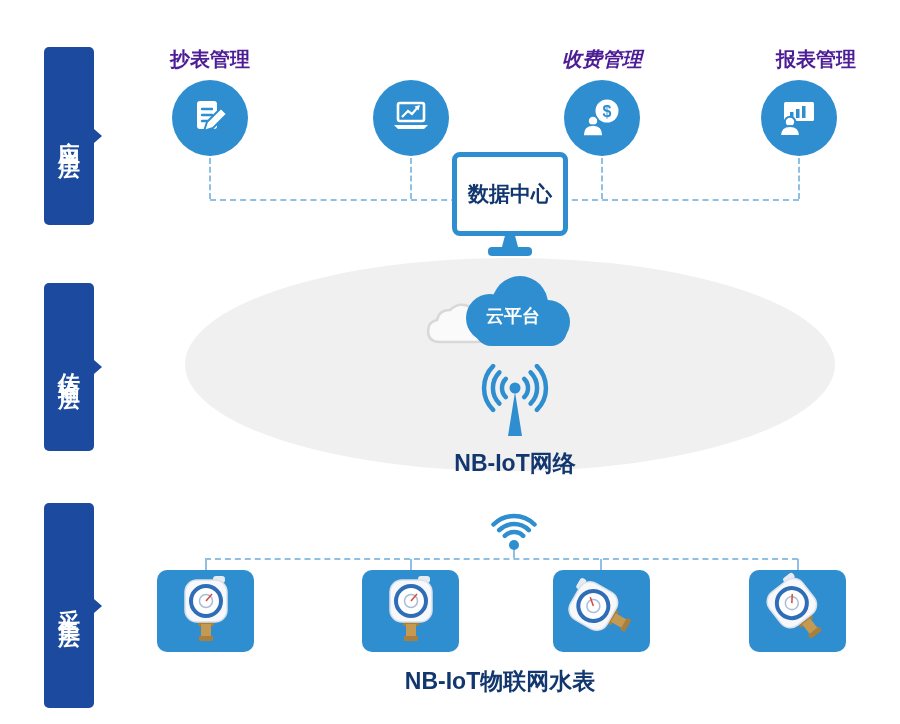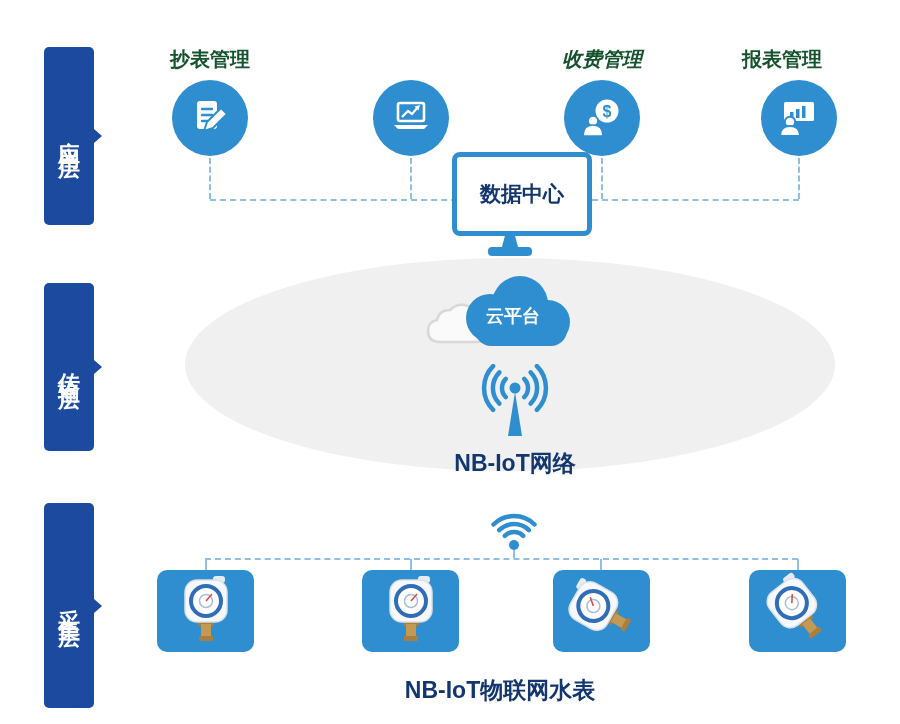--- a/index.html
+++ b/index.html
@@ -17,32 +17,32 @@
     color:#fff;font-size:22px;font-weight:600;letter-spacing:9px;
   }
   .layer-arrow{
     position:absolute;right:-8px;top:50%;transform:translateY(-50%);
     width:0;height:0;border-top:7px solid transparent;border-bottom:7px solid transparent;
     border-left:8px solid #1b4a9e;
   }
   
   .app-label{
     position:absolute;top:46px;width:140px;text-align:center;
-    font-size:20px;font-weight:600;color:#14532d;z-index:3;
+    font-size:20px;font-weight:600;color:#4c1d95;z-index:3;
   }
   .app-circle{
     position:absolute;top:80px;width:76px;height:76px;border-radius:50%;
     background:#2e8ecf;display:flex;align-items:center;justify-content:center;z-index:3;
   }
   
   .dash-v{position:absolute;width:0;border-left:2px dashed #8fc0e4;z-index:1;}
   .dash-h{position:absolute;height:0;border-top:2px dashed #8fc0e4;z-index:1;}
   
   .monitor{
-    position:absolute;left:452px;top:152px;width:140px;height:84px;box-sizing:border-box;
+    position:absolute;left:452px;top:152px;width:116px;height:84px;box-sizing:border-box;
     background:#fff;border:5px solid #2e8ecf;border-radius:8px;
     display:flex;align-items:center;justify-content:center;z-index:5;
   }
   .monitor-label{font-size:21px;font-weight:bold;color:#12366e;}
   .monitor-neck{
     position:absolute;left:502px;top:236px;width:16px;height:11px;background:#2e8ecf;
     clip-path:polygon(18% 0,82% 0,100% 100%,0 100%);z-index:5;
   }
   .monitor-base{
     position:absolute;left:488px;top:247px;width:44px;height:9px;background:#2e8ecf;
@@ -67,21 +67,21 @@
   .wifi-svg{position:absolute;left:482px;top:500px;z-index:2;}
   .meter-box{
     position:absolute;top:570px;width:97px;height:82px;background:#2e8ecf;border-radius:10px;
     display:flex;align-items:center;justify-content:center;z-index:2;overflow:hidden;
   }
   .meter-box svg{display:block;}
   .rot3{transform:rotate(-60deg);}
   .rot4{transform:rotate(-38deg);}
   .caption{
     position:absolute;left:300px;top:666px;width:400px;text-align:center;
-    color:#12366e;font-size:23px;font-weight:bold;z-index:2;margin-top:9px;
+    color:#12366e;font-size:23px;font-weight:bold;z-index:2;
   }
 </style>
 </head>
 <body>
 
 <div class="canvas">
 
   <div class="layer" style="top:47px;height:178px;">
     <span class="layer-text">应用层</span>
     <span class="layer-arrow"></span>
@@ -90,21 +90,21 @@
     <span class="layer-text">传输层</span>
     <span class="layer-arrow"></span>
   </div>
   <div class="layer" style="top:503px;height:205px;">
     <span class="layer-text">采集层</span>
     <span class="layer-arrow"></span>
   </div>
 
   <div class="app-label" style="left:140px;">抄表管理</div>
   <div class="app-label" style="left:532px;font-style:italic;">收费管理</div>
-  <div class="app-label" style="left:712px;">报表管理</div>
+  <div class="app-label" style="left:746px;">报表管理</div>
 
   <div class="app-circle" style="left:172px;">
     <svg width="44" height="44" viewBox="0 0 44 44">
       <rect x="9" y="5" width="20" height="28" rx="3" fill="#fff"></rect>
       <line x1="14" y1="13" x2="24" y2="13" stroke="#2e8ecf" stroke-width="2.4" stroke-linecap="round"></line>
       <line x1="14" y1="19" x2="24" y2="19" stroke="#2e8ecf" stroke-width="2.4" stroke-linecap="round"></line>
       <line x1="14" y1="25" x2="20" y2="25" stroke="#2e8ecf" stroke-width="2.4" stroke-linecap="round"></line>
       <path d="M33 12 L39 18 L25 32 L16 35 L19 26 Z" fill="#fff" stroke="#2e8ecf" stroke-width="2" stroke-linejoin="round"></path>
     </svg>
   </div>

